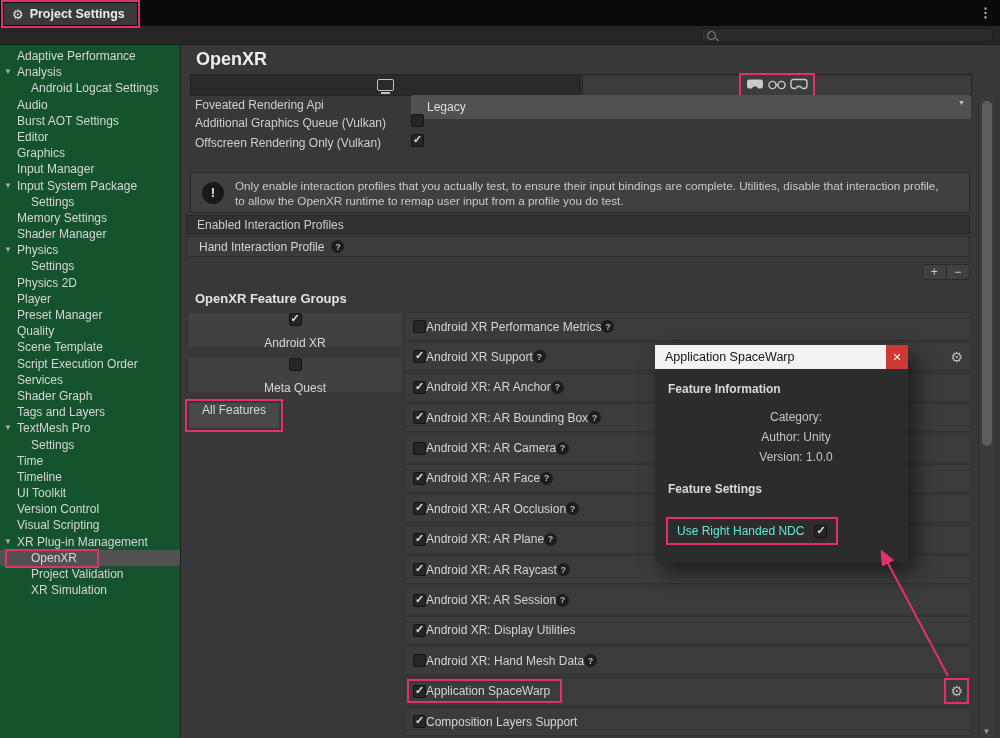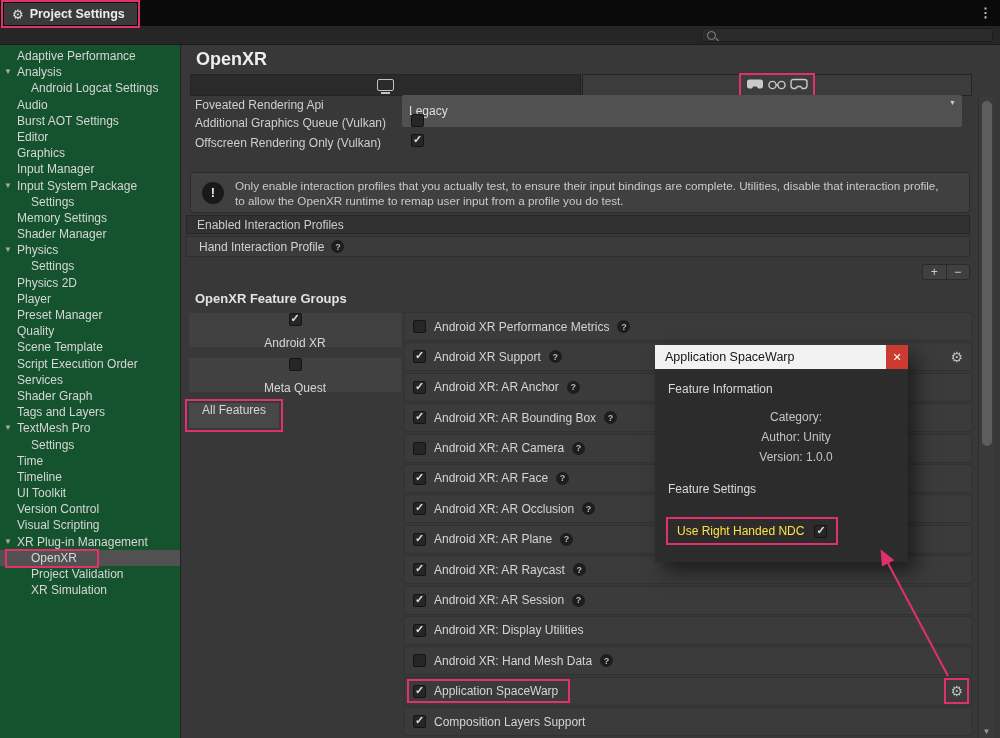--- a/index.html
+++ b/index.html
@@ -39,21 +39,21 @@
   .tab{ flex:1; display:flex; align-items:center; justify-content:center; border:1px solid #242424; box-sizing:border-box; }
   .tab-left{ background:#2a2a2a; }
   .tab-right{ background:#3c3c3c; }
   .monitor-icon{ width:15px; height:10px; border:1.5px solid #c2c2c2; border-radius:2px; position:relative; }
   .monitor-icon::after{ content:""; position:absolute; left:3px; right:3px; bottom:-4px; height:1.6px; background:#c2c2c2; }
   .devices-wrap{ display:inline-flex; align-items:center; padding:3px 5px; outline:2px solid var(--ann); }
   .lbl{ position:absolute; color:#cfcfcf; font-size:12px; white-space:nowrap; }
   #lbl-fov{ left:13px; top:53px; }
   #lbl-gq{ left:13px; top:71px; }
   #lbl-os{ left:13px; top:91px; }
-  .dropdown{ position:absolute; left:220px; top:50px; width:560px; height:32px; background:#515151; border-radius:2px; display:flex; align-items:center; padding-left:7px; box-sizing:border-box; color:#dedede; cursor:pointer; }
+  .dropdown{ position:absolute; left:229px; top:50px; width:560px; height:24px; background:#515151; border-radius:2px; display:flex; align-items:center; padding-left:16px; box-sizing:border-box; color:#dedede; cursor:pointer; }
   .dd-caret{ position:absolute; right:6px; top:4px; font-size:7px; color:#cccccc; }
   .cb{ width:13px; height:13px; background:#262626; border:1px solid #141414; border-radius:2px; position:relative; flex:none; box-sizing:border-box; cursor:pointer; }
   .cb.checked::after{ content:"✓"; position:absolute; left:1px; top:-2px; font-size:11px; font-weight:bold; color:#dcdcdc; }
   .abs{ position:absolute; }
   #cb-gq{ left:229px; top:69px; }
   #cb-os{ left:229px; top:89px; }
   .notice{ position:absolute; left:8px; top:127px; width:780px; height:41px; background:#404040; border:1px solid #2b2b2b; border-radius:3px; display:flex; align-items:center; box-sizing:border-box; }
   .notice-icon{ width:22px; height:22px; border-radius:50%; background:#191919; color:#e8e8e8; font-weight:bold; font-size:13px; display:flex; align-items:center; justify-content:center; margin:0 11px; flex:none; }
   .notice-text{ font-size:11.7px; line-height:15px; color:#c9c9c9; padding-right:18px; }
   .sec-header{ position:absolute; left:4px; top:170px; width:784px; height:19px; background:#313131; border:1px solid #272727; display:flex; align-items:center; padding-left:10px; color:#cccccc; box-sizing:border-box; }
@@ -69,35 +69,35 @@
   .group-row.allbox{ height:27px; width:max-content; background:#484848; margin-bottom:12px; padding:0 13px; }
   .group-row.annotated{ outline:2px solid var(--ann); outline-offset:1px; }
   .group-label{ color:#d6d6d6; }
   .maybe{ display:none; }
   .cb.maybe.show{ display:inline-block; }
   .help.maybe.show{ display:inline-flex; }
   .gearbtn.maybe.show{ display:inline-flex; }
   
   .feat-list{ position:absolute; left:222px; top:267px; width:568px; }
   .feat-row{ height:29px; margin-bottom:1.4px; background:#3b3b3b; border:1px solid #323232; display:flex; align-items:center; padding:0 8px; box-sizing:border-box; }
-  .feat-main{ display:inline-flex; align-items:center; gap:8px; }
+  .feat-main{ display:inline-flex; align-items:center; gap:0; }
   .feat-main.annotated{ outline:2px solid var(--ann); padding:3px 10px 3px 4px; margin-left:-4px; }
   .feat-label{ color:#d4d4d4; white-space:nowrap; }
   .gearbtn{ margin-left:auto; color:#bdbdbd; font-size:14px; line-height:14px; cursor:pointer; }
   .gearbtn.ann{ outline:2px solid var(--ann); outline-offset:4px; }
   
   .popup{ position:absolute; left:655px; top:345px; width:253px; z-index:30; box-shadow:8px 10px 18px rgba(0,0,0,0.5); }
   .popup-header{ height:24px; background:#f2f2f2; display:flex; align-items:center; }
   .popup-title{ margin-left:10px; color:#161616; font-size:12.5px; }
   .popup-close{ margin-left:auto; width:22px; height:24px; background:#cd3a32; color:#ffffff; display:flex; align-items:center; justify-content:center; font-size:11px; cursor:pointer; }
   .popup-body{ background:#2c2c2c; height:193px; box-sizing:border-box; padding-top:12px; }
-  .popup-section{ font-weight:normal; color:#dadada; padding:0 13px; line-height:16px; margin-bottom:10px; }
+  .popup-section{ font-weight:bold; color:#dadada; padding:0 13px; line-height:16px; margin-bottom:10px; }
   .popup-field{ color:#c4c4c4; padding-left:29px; line-height:20px;text-align:center; }
   .popup-section.second{ margin-top:14px; }
-  .popup-setting{ margin:12px 0 0 13px; width:max-content; display:inline-flex; align-items:center; gap:10px; padding:5px 9px; outline:2px solid var(--ann); color:#fde047; }
+  .popup-setting{ margin:12px 0 0 13px; width:max-content; display:inline-flex; align-items:center; gap:10px; padding:5px 9px; outline:2px solid var(--ann); color:#5eead4; }
   
   .scrollbar{ position:absolute; left:978px; top:97px; width:16px; height:641px; background:#3a3a3a; border-left:1px solid #2e2e2e; z-index:8; box-sizing:border-box; }
   .thumb{ position:absolute; left:3px; top:4px; width:10px; height:345px; background:#5d5d5d; border-radius:5px; cursor:pointer; }
   .scroll-down{ position:absolute; left:0; right:0; bottom:2px; text-align:center; color:#9a9a9a; font-size:8px; cursor:pointer; }
   
   .arrow-overlay{ position:absolute; left:0; top:0; width:1000px; height:738px; z-index:60; pointer-events:none; }
 </style>
 </head>
 <body>
 

